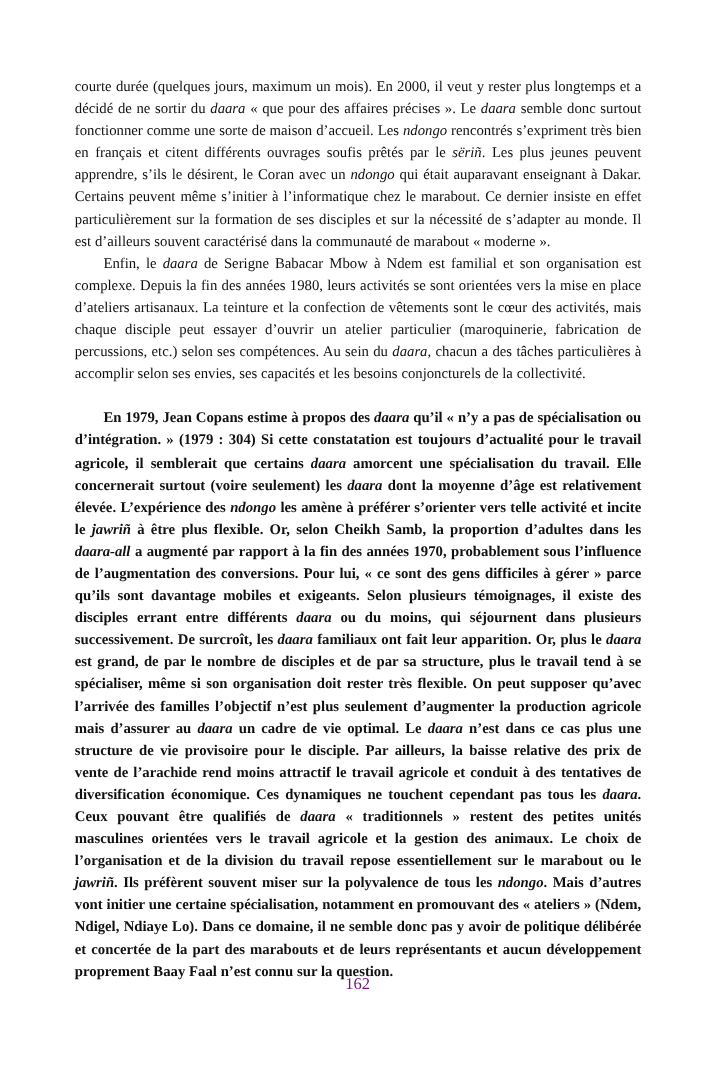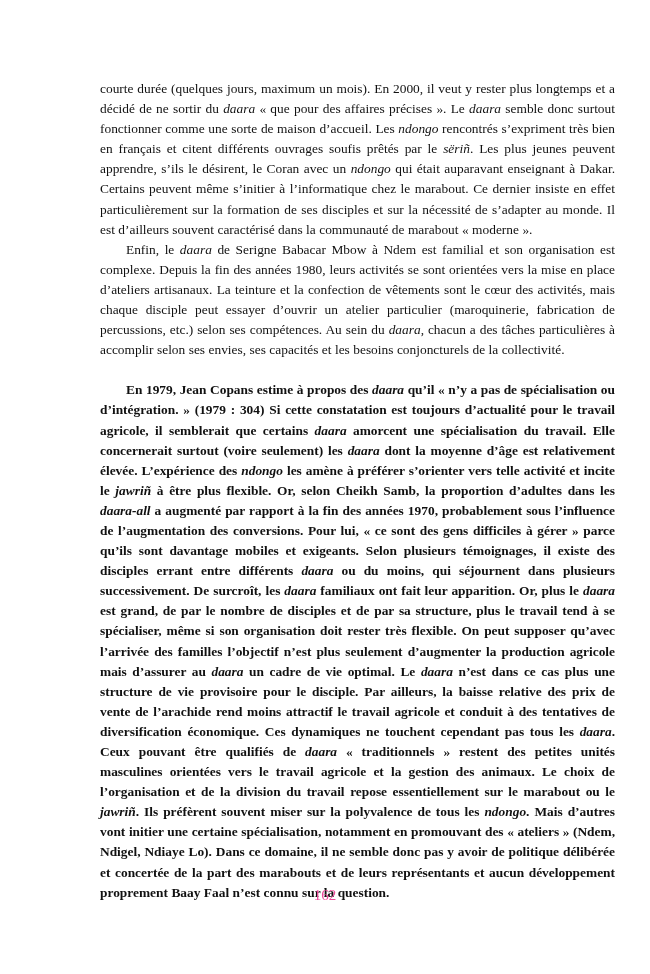--- a/index.html
+++ b/index.html
@@ -18,23 +18,22 @@
   .page {
     position: absolute;
     left: 0; top: 0;
     width: 650px;
     height: 974px;
     background: #ffffff;
   }
   .text-block {
     position: absolute;
     left: 68px;
-    top: 79px;
+    top: 69px;
     width: 515px;
-    margin-left: 32px;
   }
   .para {
     margin: 0;
     text-align: justify;
     text-justify: inter-word;
     font-size: 13.4px;
     line-height: 20.1px;
     text-indent: 26px;
     hyphens: none;
     word-spacing: 0.1px;
@@ -51,21 +50,21 @@
   }
   .page-number {
     position: absolute;
     left: 0;
     top: 885px;
     width: 650px;
     text-align: center;
     font-size: 15px;
     line-height: 20px;
     font-family: "Liberation Serif", "DejaVu Serif", serif;
-    color: #ec4899;
+    color: #701a75;
   }
 </style>
 </head>
 <body>
 
 <div class="page">
 
   <div class="text-block">
     <p class="para no-indent">courte durée (quelques jours, maximum un mois). En 2000, il veut y rester plus longtemps et a décidé de ne sortir du <i>daara</i> « que pour des affaires précises ». Le <i>daara</i> semble donc surtout fonctionner comme une sorte de maison d’accueil. Les <i>ndongo</i> rencontrés s’expriment très bien en français et citent différents ouvrages soufis prêtés par le <i>sëriñ</i>. Les plus jeunes peuvent apprendre, s’ils le désirent, le Coran avec un <i>ndongo</i> qui était auparavant enseignant à Dakar. Certains peuvent même s’initier à l’informatique chez le marabout. Ce dernier insiste en effet particulièrement sur la formation de ses disciples et sur la nécessité de s’adapter au monde. Il est d’ailleurs souvent caractérisé dans la communauté de marabout « moderne ».</p>
 

